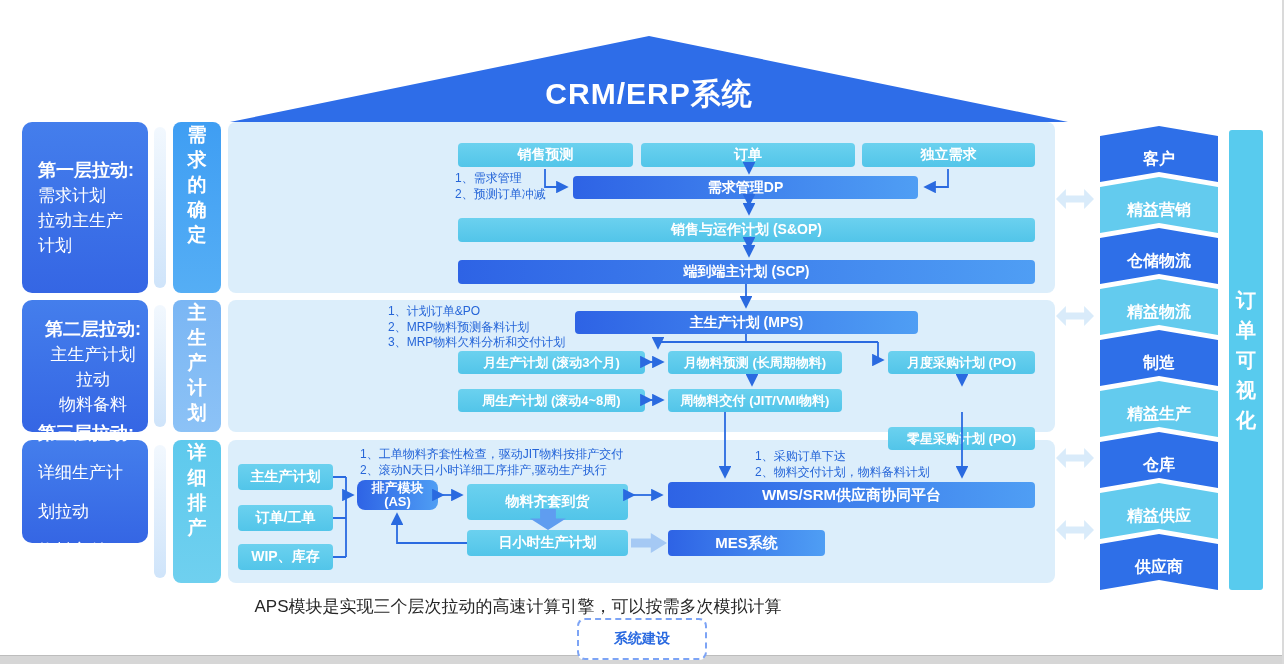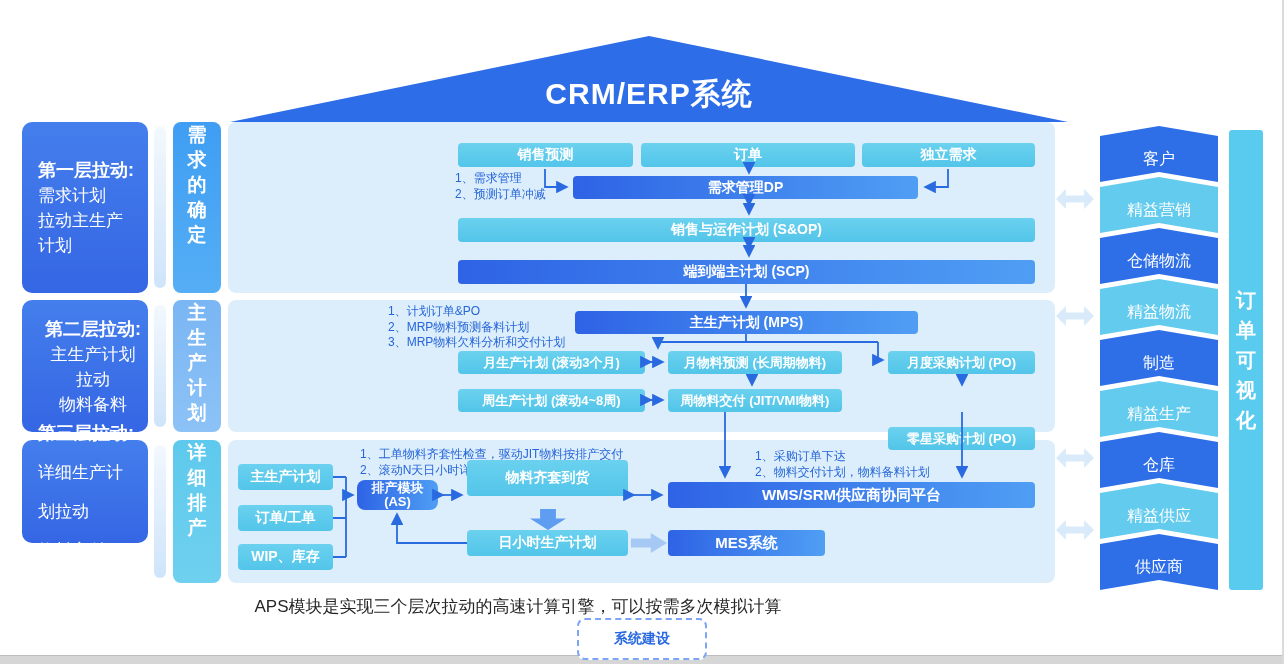--- a/index.html
+++ b/index.html
@@ -29,21 +29,21 @@
       font-weight:bold;display:flex;align-items:center;justify-content:center;}
   .bl{background:linear-gradient(90deg,#2e63e5,#4f9ef4);border-radius:4px;color:#fff;
       font-weight:bold;display:flex;align-items:center;justify-content:center;}
   .f13{font-size:13px;} .f14{font-size:14px;} .f15{font-size:15px;}
   .note{color:#2565d8;font-size:12px;line-height:15.5px;white-space:pre;}
   .aps{left:357px;top:480px;width:81px;height:30px;border-radius:8px;
        background:linear-gradient(90deg,#2e63e5,#4f9ef4);color:#fff;font-weight:bold;
        font-size:13px;line-height:14px;display:flex;flex-direction:column;
        align-items:center;justify-content:center;}
   
-  .chev{left:1100px;width:118px;height:56px;color:#fff;font-weight:normal;font-size:16px;
+  .chev{left:1100px;width:118px;height:56px;color:#fff;font-weight:bold;font-size:16px;
         display:flex;align-items:center;justify-content:center;padding-top:10px;
         box-sizing:border-box;
         clip-path:polygon(0 18%,50% 0,100% 18%,100% 100%,50% 82%,0 100%);}
   .chev.dark{background:#2e6fe8;} .chev.light{background:#63cbee;}
   .visbar{left:1229px;top:130px;width:34px;height:460px;background:#58cbee;
           border-radius:3px;color:#fff;font-weight:bold;font-size:20px;
           display:flex;align-items:center;justify-content:center;}
   .visbar span{display:block;width:22px;line-height:1.5;word-break:break-all;text-align:center;}
   
   .dbl{width:38px;height:20px;background:#d9ebfa;left:1056px;
@@ -130,21 +130,21 @@
 2、滚动N天日小时详细工序排产,驱动生产执行</div>
   <div class="abs note" style="left:755px;top:449px;">1、采购订单下达
 2、物料交付计划，物料备料计划</div>
   <div class="abs cy f14" style="left:238px;top:464px;width:95px;height:26px;">主生产计划</div>
   <div class="abs cy f14" style="left:238px;top:505px;width:95px;height:26px;">订单/工单</div>
   <div class="abs cy f14" style="left:238px;top:544px;width:95px;height:26px;">WIP、库存</div>
   <div class="abs aps">
     <div>排产模块</div>
     <div>(AS)</div>
   </div>
-  <div class="abs cy f14" style="left:467px;top:460px;width:161px;height:36px;font-family:Liberation Serif, serif;">物料齐套到货</div>
+  <div class="abs cy f14" style="left:467px;top:484px;width:161px;height:36px;font-family:Liberation Serif, serif;">物料齐套到货</div>
   <div class="abs bl f15" style="left:668px;top:482px;width:367px;height:26px;">WMS/SRM供应商协同平台</div>
   <div class="abs cy f14" style="left:467px;top:530px;width:161px;height:26px;">日小时生产计划</div>
   <div class="abs bl f15" style="left:668px;top:530px;width:157px;height:26px;">MES系统</div>
 
   <div class="abs blk-down"></div>
   <div class="abs blk-right"></div>
 
   <div class="abs dbl" style="top:189px;"></div>
   <div class="abs dbl" style="top:306px;"></div>
   <div class="abs dbl" style="top:448px;"></div>

